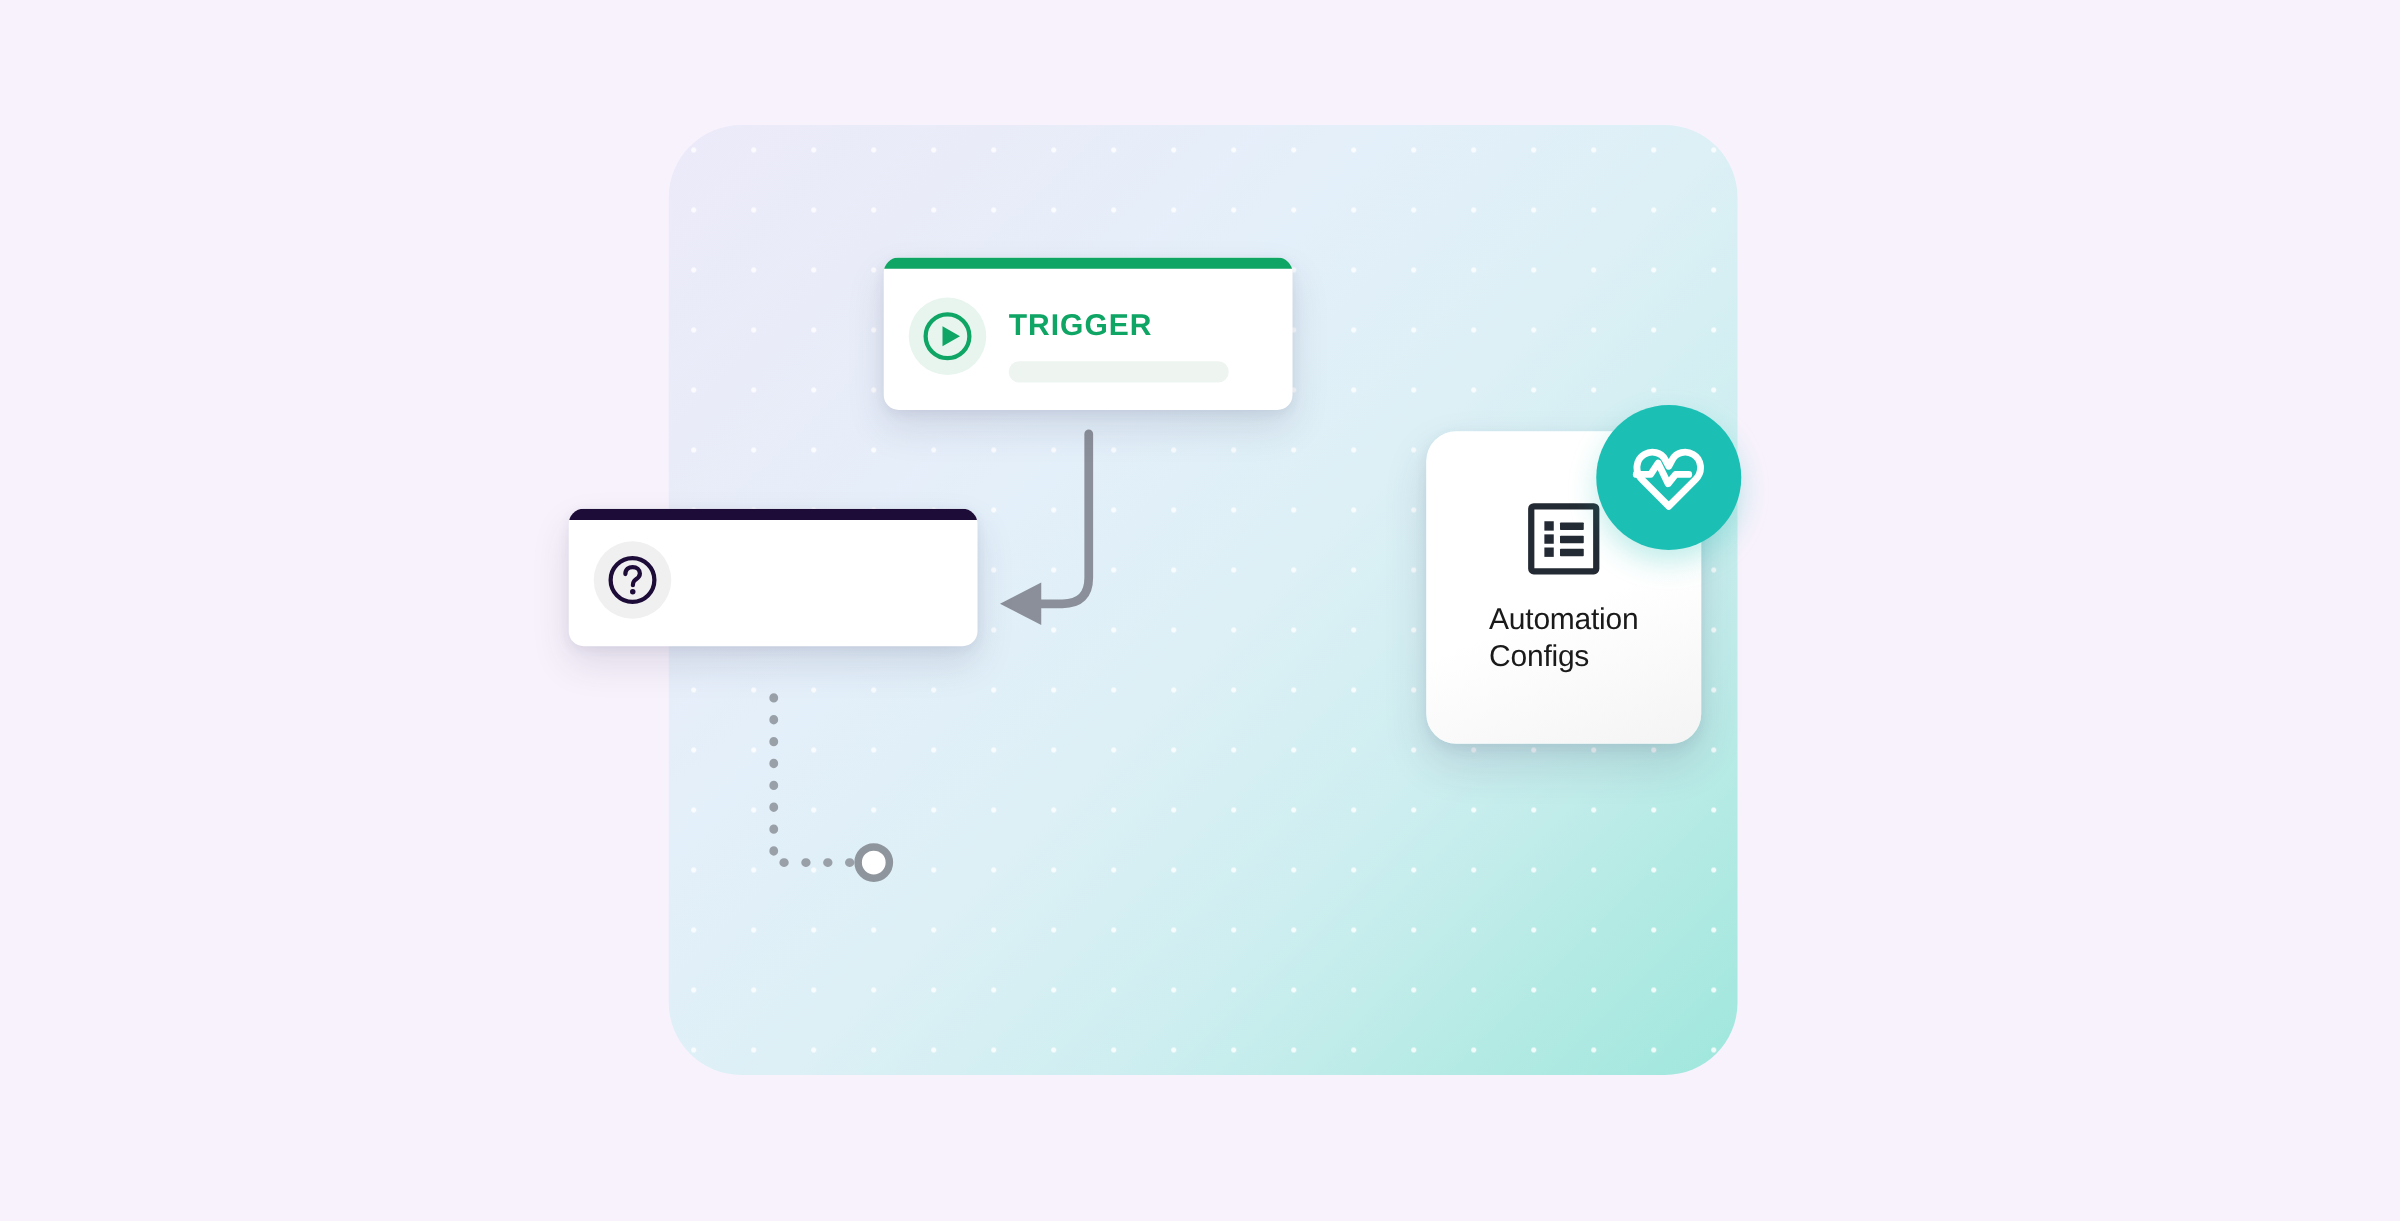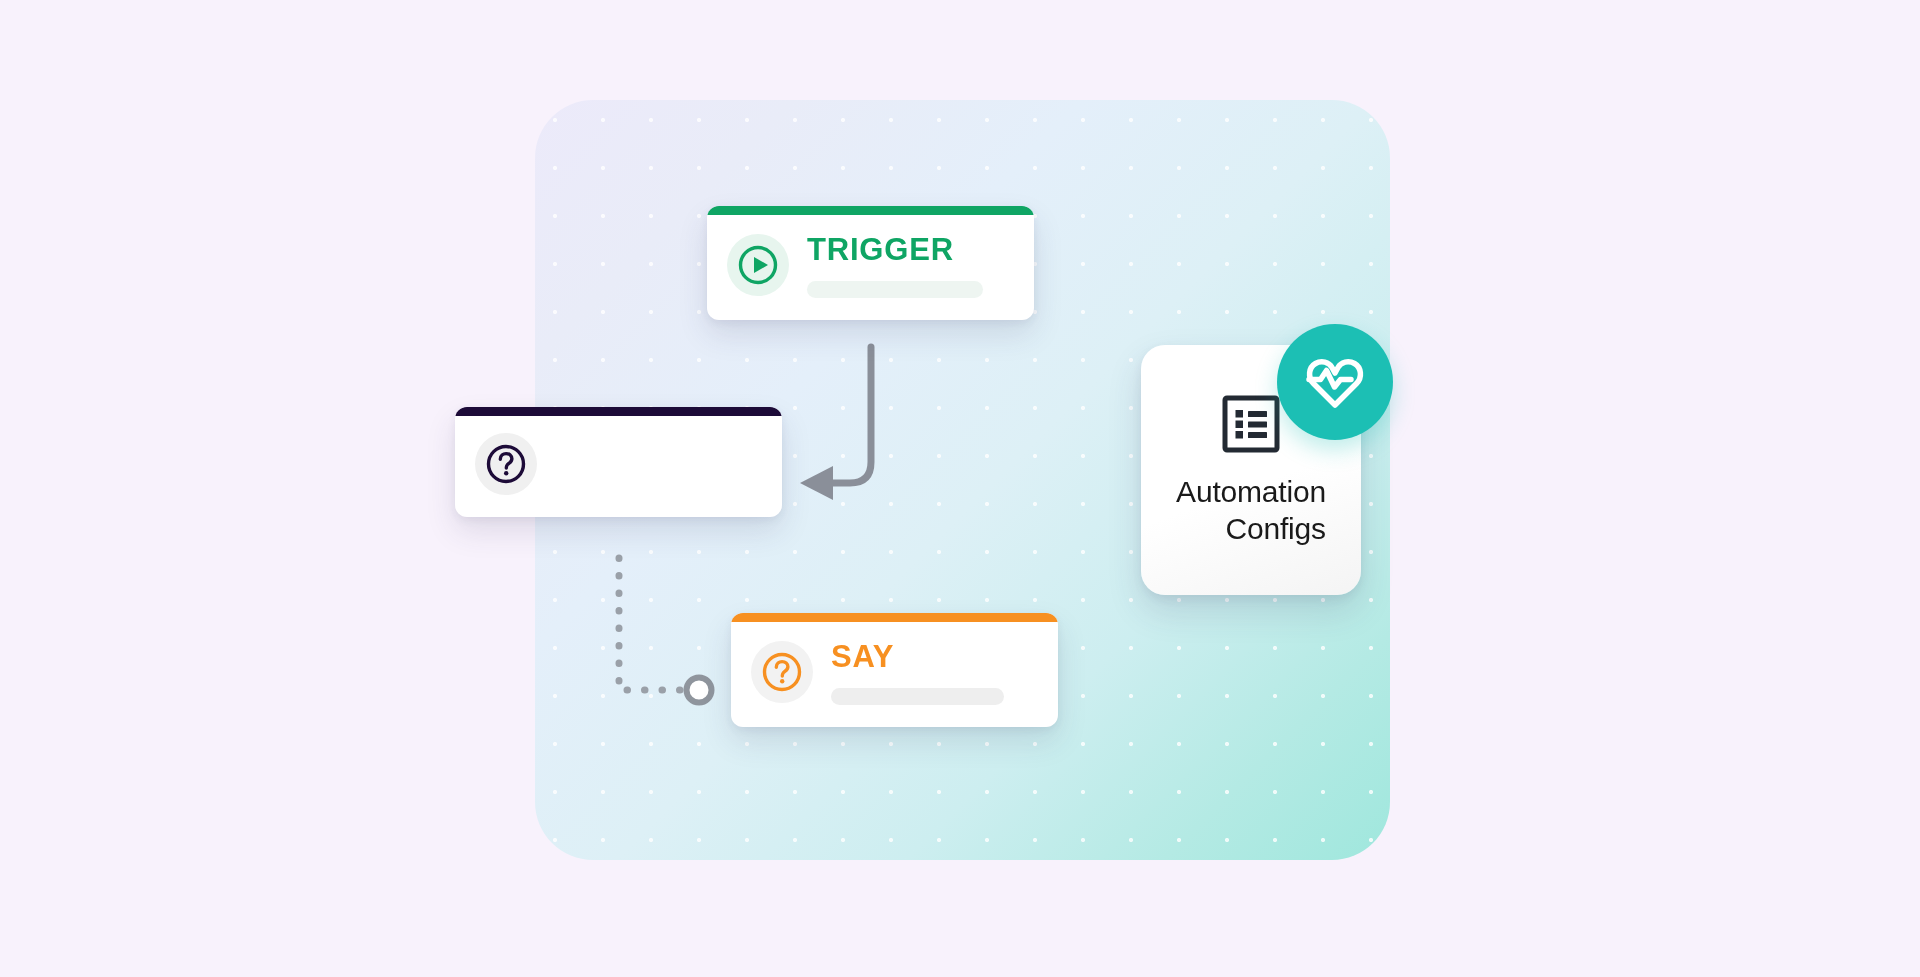--- a/index.html
+++ b/index.html
@@ -94,24 +94,25 @@
   .card-text-col {
     display: flex;
     flex-direction: column;
     justify-content: center;
     flex: 1 1 auto;
     gap: 16px;
     padding-top: 2px;
   }
 
   .card-title {
-    font-size: 31px;
+    font-size: 24px;
     font-weight: bold;
     letter-spacing: 0.8px;
     line-height: 1;
+    margin-top: 15px;
   }
 
   .card-placeholder-bar {
     height: 17px;
     border-radius: 9px;
     background: #eeeeee;
   }
 
   
   #card-trigger {
@@ -167,24 +168,24 @@
     box-shadow: 0 16px 34px rgba(52, 56, 94, 0.15),
                 0 4px 10px rgba(52, 56, 94, 0.08);
     display: flex;
     flex-direction: column;
     align-items: center;
     justify-content: center;
     gap: 14px;
   }
 
   #automation-configs-card .tile-label {
-    font-size: 30px;
+    font-size: 24px;
     color: #1a1a1a;
     line-height: 1.25;
-    text-align: right;
+    text-align: left;
     letter-spacing: -0.2px;
   }
 
   #health-badge {
     position: absolute;
     left: 1277px;
     top: 324px;
     width: 116px;
     height: 116px;
     border-radius: 50%;
@@ -242,39 +243,20 @@
           <path d="M 15.3 16.2 C 15.3 12.4 18.1 10.6 21.1 10.6
                    C 24.3 10.6 26.9 12.6 26.9 15.8
                    C 26.9 19.3 23.6 20.2 22.3 21.8
                    C 21.5 22.8 21.3 23.6 21.3 25.1" fill="none" stroke="#1d0b38" stroke-width="3.4" stroke-linecap="round"></path>
           <circle cx="21.2" cy="30.3" r="2.2" fill="#1d0b38"></circle>
         </svg>
       </div>
     </div>
   </div>
 
-  <div class="flow-card" id="card-say">
-    <div class="card-topbar"></div>
-    <div class="card-body">
-      <div class="card-icon-wrap">
-        <svg width="42" height="42" viewBox="0 0 42 42" xmlns="http://www.w3.org/2000/svg">
-          <circle cx="21" cy="21" r="17.5" fill="none" stroke="#f79021" stroke-width="3.4"></circle>
-          <path d="M 15.3 16.2 C 15.3 12.4 18.1 10.6 21.1 10.6
-                   C 24.3 10.6 26.9 12.6 26.9 15.8
-                   C 26.9 19.3 23.6 20.2 22.3 21.8
-                   C 21.5 22.8 21.3 23.6 21.3 25.1" fill="none" stroke="#f79021" stroke-width="3.4" stroke-linecap="round"></path>
-          <circle cx="21.2" cy="30.3" r="2.2" fill="#f79021"></circle>
-        </svg>
-      </div>
-      <div class="card-text-col">
-        <div class="card-title">SAY</div>
-        <div class="card-placeholder-bar"></div>
-      </div>
-    </div>
-  </div>
 
   <div id="automation-configs-card">
     <div>
       <svg width="62" height="62" viewBox="0 0 62 62" xmlns="http://www.w3.org/2000/svg">
         <rect x="5" y="5" width="52" height="52" rx="2" fill="none" stroke="#232a33" stroke-width="5"></rect>
         <rect x="15.5" y="17" width="7.5" height="7.5" fill="#232a33"></rect>
         <rect x="15.5" y="27.5" width="7.5" height="7.5" fill="#232a33"></rect>
         <rect x="15.5" y="38" width="7.5" height="7.5" fill="#232a33"></rect>
         <rect x="28" y="18" width="19" height="6" rx="0.6" fill="#232a33"></rect>
         <rect x="28" y="28.5" width="19" height="6" rx="0.6" fill="#232a33"></rect>

